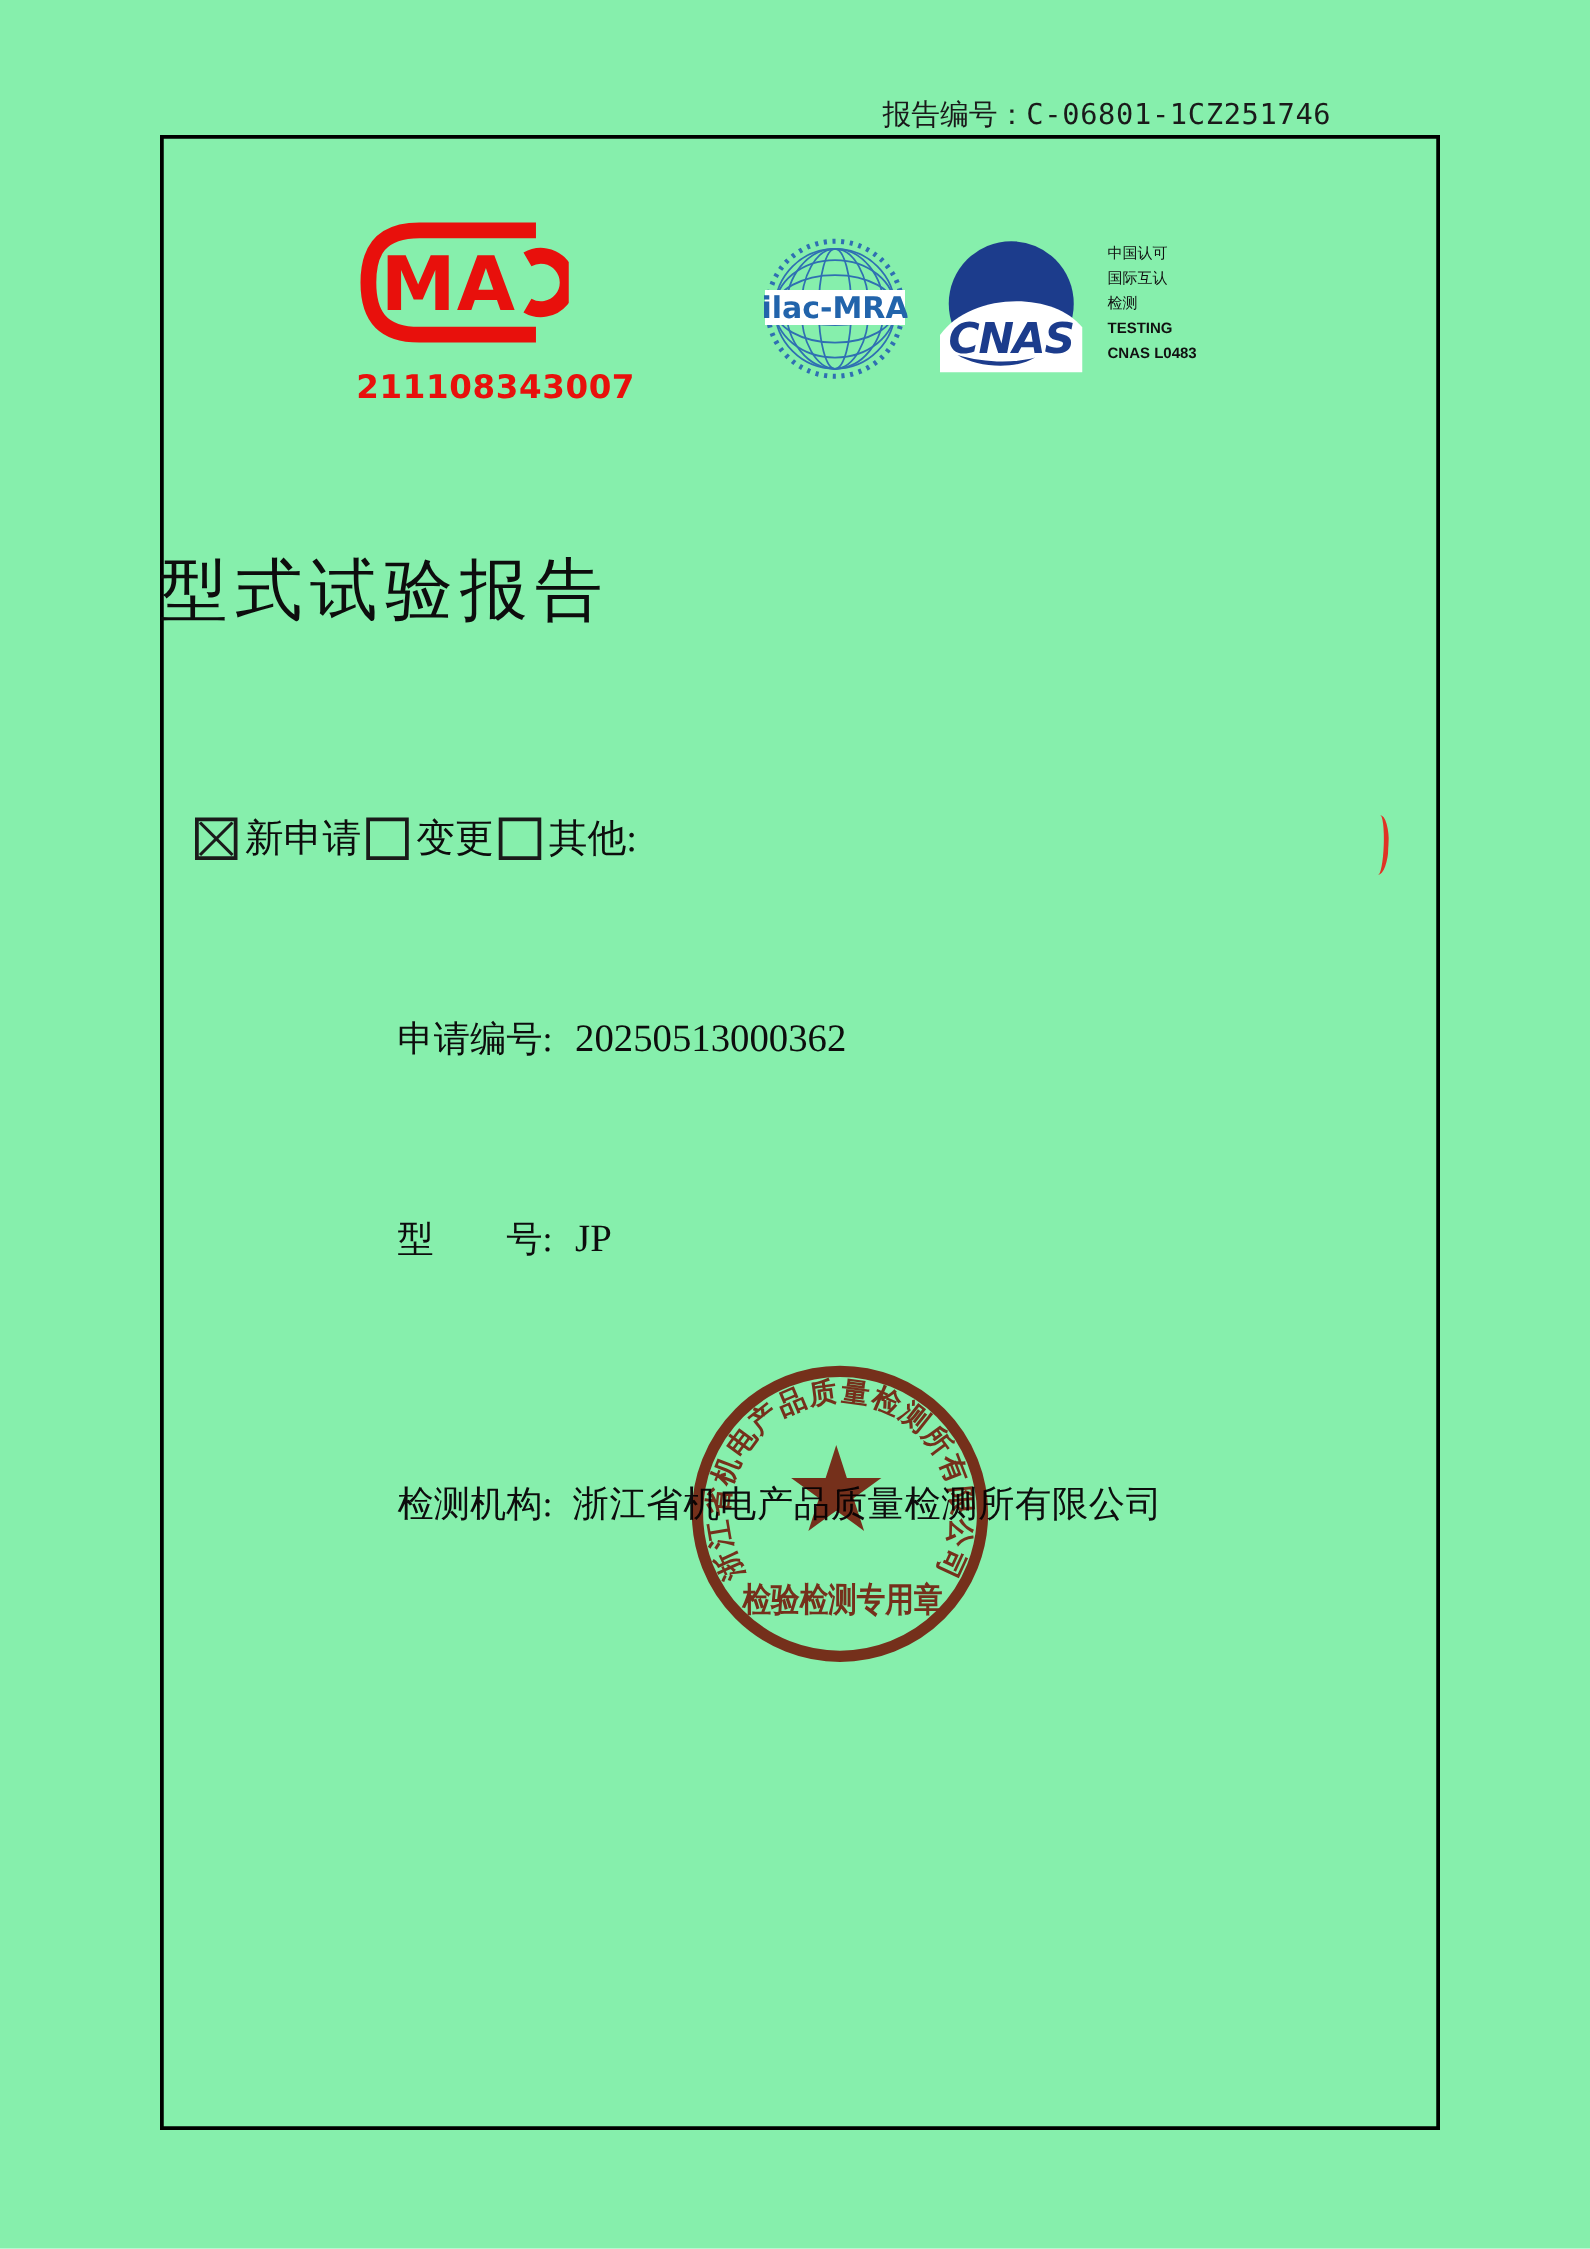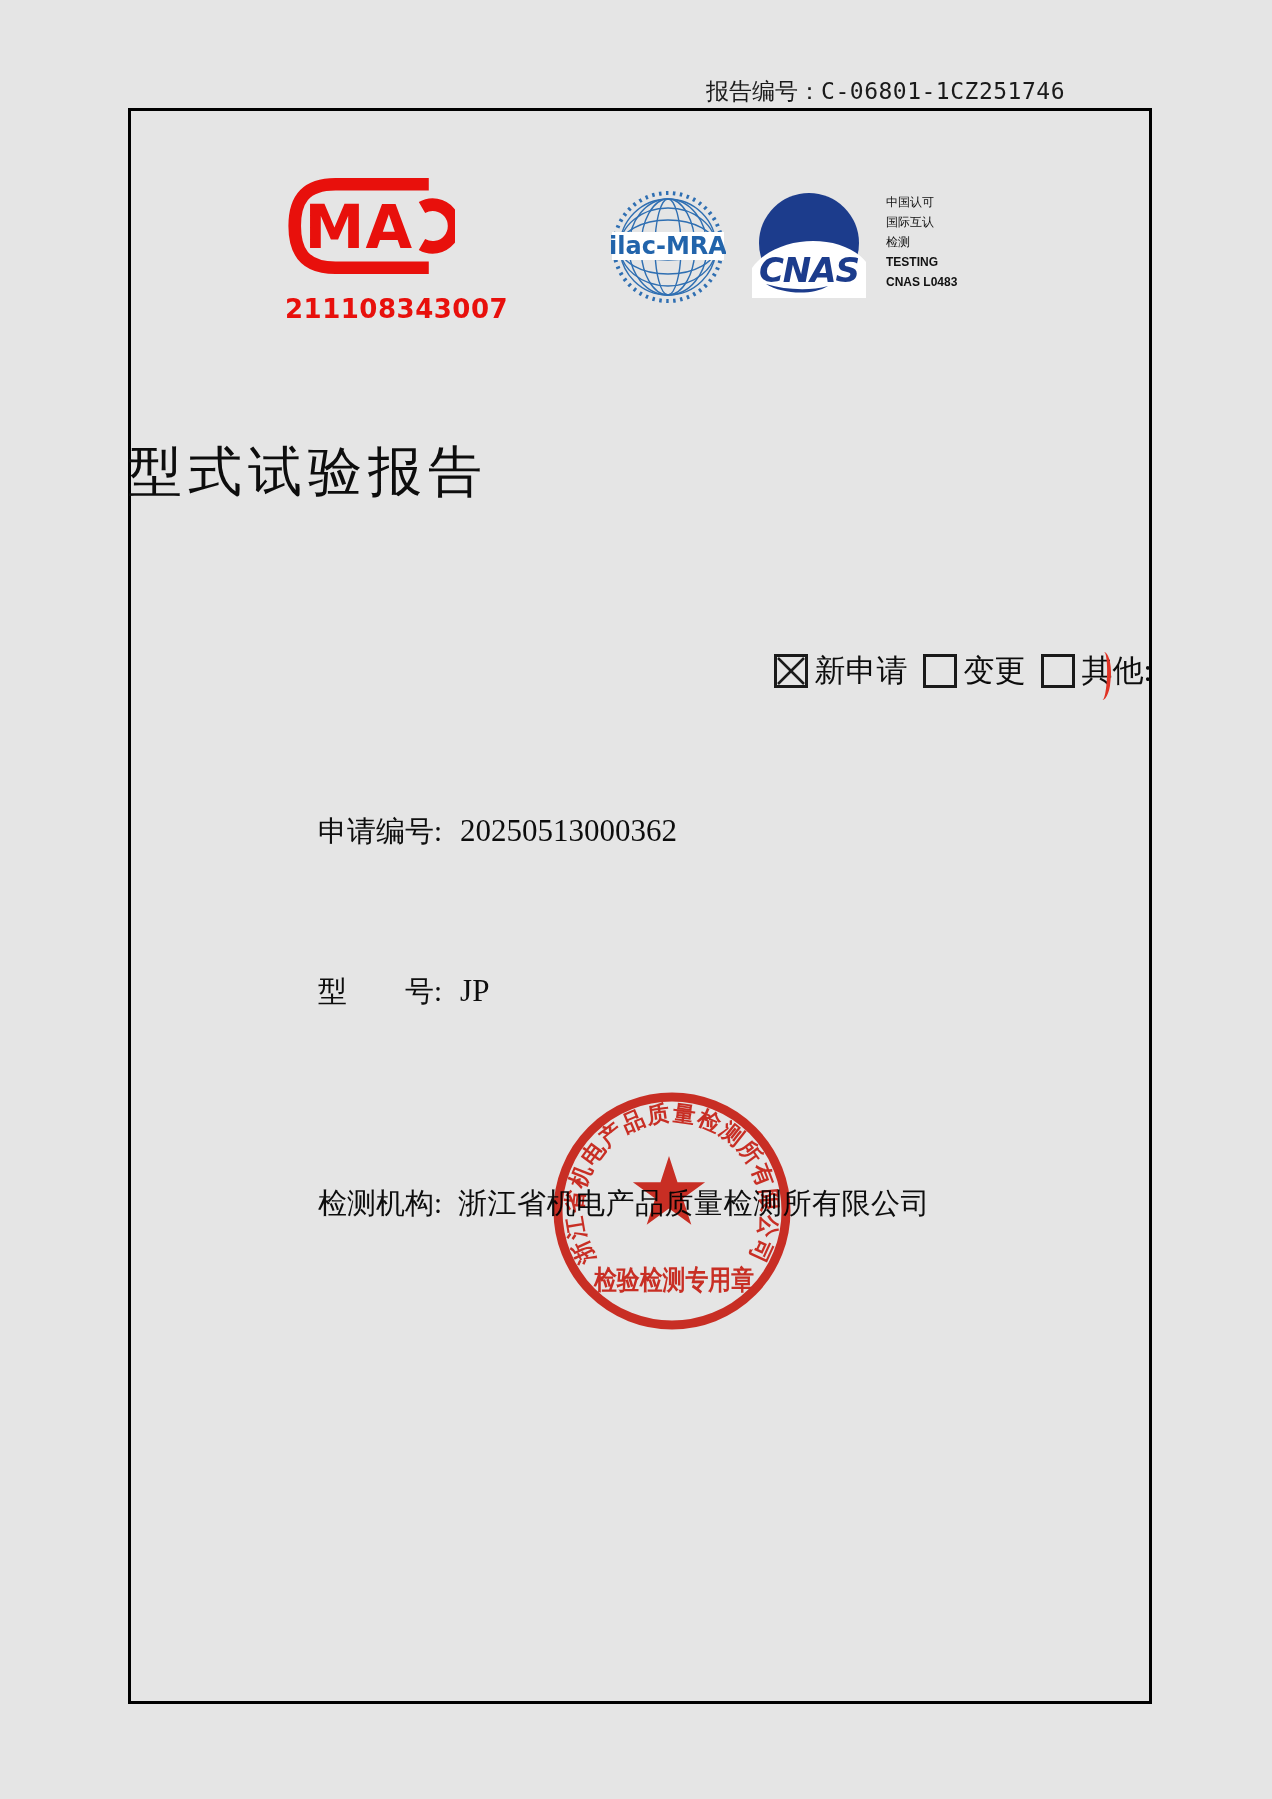--- a/index.html
+++ b/index.html
@@ -1,17 +1,17 @@
 <!DOCTYPE html>
 <html><head>
 <meta charset="utf-8">
 <style>
   html,body{margin:0;padding:0;background:#ffffff;}
   .page{
-    position:relative;width:1272px;height:1799px;background:#e5e5e5;overflow:hidden;
+    position:relative;width:1272px;height:1799px;background:#86efac;overflow:hidden;
     font-family:"Liberation Serif","DejaVu Serif",serif;color:#111;
   }
   
   .report-no{position:absolute;top:76px;left:0;width:1065px;text-align:right;
     font-family:"Liberation Sans","DejaVu Sans",sans-serif;font-size:23px;color:#1a1a1a;}
   .report-no .mono{font-family:"DejaVu Sans Mono","Liberation Mono",monospace;letter-spacing:0.5px;}
   
   .frame{position:absolute;left:128px;top:108px;width:1018px;height:1590px;border:3px solid #000;}
   
   .cma{position:absolute;left:285px;top:170px;width:170px;text-align:center;}
@@ -20,21 +20,21 @@
   .ilac{position:absolute;left:610px;top:189px;}
   .cnas{position:absolute;left:752px;top:192px;}
   .accr{position:absolute;left:886px;top:192px;
     font-family:"Liberation Sans","DejaVu Sans",sans-serif;font-size:12px;line-height:20px;color:#111;}
   .accr .b{font-weight:bold;}
   
   .title{position:absolute;left:128px;top:436px;width:930px;
     font-size:54px;letter-spacing:6px;color:#0d0d0d;font-weight:500;}
   
   .chk-row{position:absolute;left:128px;top:650px;width:1024px;
-    display:flex;justify-content:flex-end;align-items:center;gap:16px;}
+    display:flex;justify-content:flex-start;align-items:center;gap:4px;padding-left:28px;}
   .chk-group{display:flex;align-items:center;gap:6px;}
   .chk-box{display:inline-block;width:34px;height:34px;border:3px solid #1a1a1a;position:relative;box-sizing:border-box;}
   .chk-box svg{position:absolute;left:0;top:0;}
   .chk-label{font-size:31px;color:#0d0d0d;}
   
   .field{position:absolute;left:318px;white-space:nowrap;}
   .field .lbl{font-size:29px;color:#0d0d0d;}
   .field .val{font-size:31px;color:#0d0d0d;margin-left:18px;}
   .f1{top:812px;} .f2{top:892px;} .f3{top:972px;}
   .agency{position:absolute;left:318px;top:1184px;white-space:nowrap;z-index:2;}

